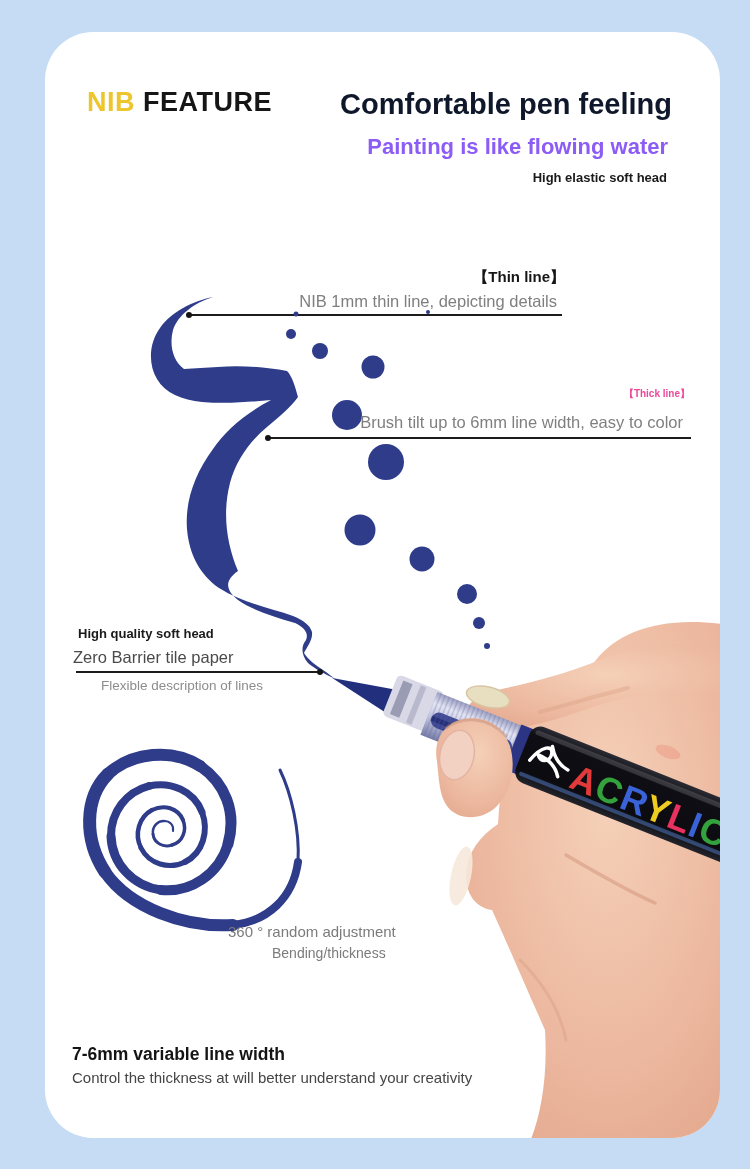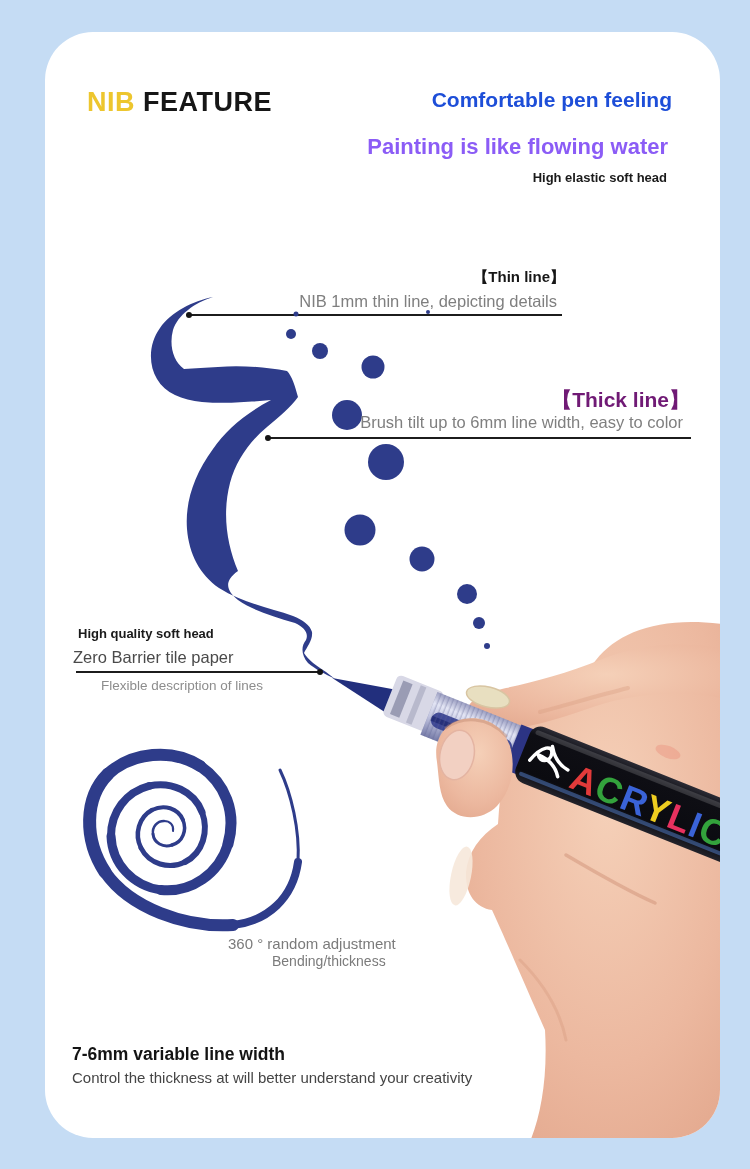--- a/index.html
+++ b/index.html
@@ -10,32 +10,32 @@
   html,body{margin:0;padding:0;}
   body{width:750px;height:1169px;font-family:"Liberation Sans",sans-serif;}
   .stage{position:relative;width:750px;height:1169px;background:var(--bg);overflow:hidden;}
   .card{position:absolute;left:45px;top:32px;width:675px;height:1106px;background:var(--card);
         border-radius:48px;overflow:hidden;}
   .art{position:absolute;left:0;top:0;width:675px;height:1106px;display:block;}
   .txt{position:absolute;white-space:nowrap;line-height:1.15;}
   .t-right{text-align:right;}
   .nib-feature{left:42px;top:55px;font-size:27px;font-weight:bold;letter-spacing:.5px;color:#161616;}
   .nib-feature .y{color:var(--yellow);}
-  .headline{right:48px;top:56px;font-size:21px;font-weight:bold;color:#1d4ed8;}
+  .headline{right:48px;top:56px;font-size:29px;font-weight:bold;color:#0f172a;}
   .subhead{right:52px;top:102px;font-size:22px;font-weight:bold;color:#8b5cf6;}
   .tagline{right:53px;top:139px;font-size:13px;font-weight:bold;color:#1a1a1a;}
   .thin-label{right:155px;top:236px;font-size:15px;font-weight:bold;color:#161616;}
   .thin-caption{right:163px;top:260px;font-size:16.5px;color:var(--gray);}
-  .thick-label{right:30px;top:356px;font-size:21px;font-weight:bold;color:#701a75;}
+  .thick-label{right:30px;top:356px;font-size:10px;font-weight:bold;color:#ec4899;}
   .thick-caption{right:37px;top:381px;font-size:16.5px;color:var(--gray);}
   .hq-heading{left:33px;top:595px;font-size:13px;font-weight:bold;color:#1a1a1a;}
   .zero-title{left:28px;top:616px;font-size:16.5px;color:#4a4a4a;}
   .flex-caption{left:28px;top:646px;font-size:13.5px;color:#8d8d8d;margin-left:28px;}
-  .swirl-1{left:183px;top:891px;font-size:15px;color:#7b7b7b;margin-top:12px;}
-  .swirl-2{left:227px;top:913px;font-size:14px;color:#7b7b7b;margin-top:8px;}
+  .swirl-1{left:183px;top:891px;font-size:15px;color:#7b7b7b;}
+  .swirl-2{left:227px;top:913px;font-size:14px;color:#7b7b7b;}
   .foot-title{left:27px;top:1012px;font-size:17.5px;font-weight:bold;color:#141414;}
   .foot-caption{left:27px;top:1037px;font-size:15px;color:var(--gray-dark);}
 </style>
 </head>
 <body>
 
 <div class="stage">
   <div class="card">
 
     <svg class="art" viewBox="45 32 675 1106" xmlns="http://www.w3.org/2000/svg">

